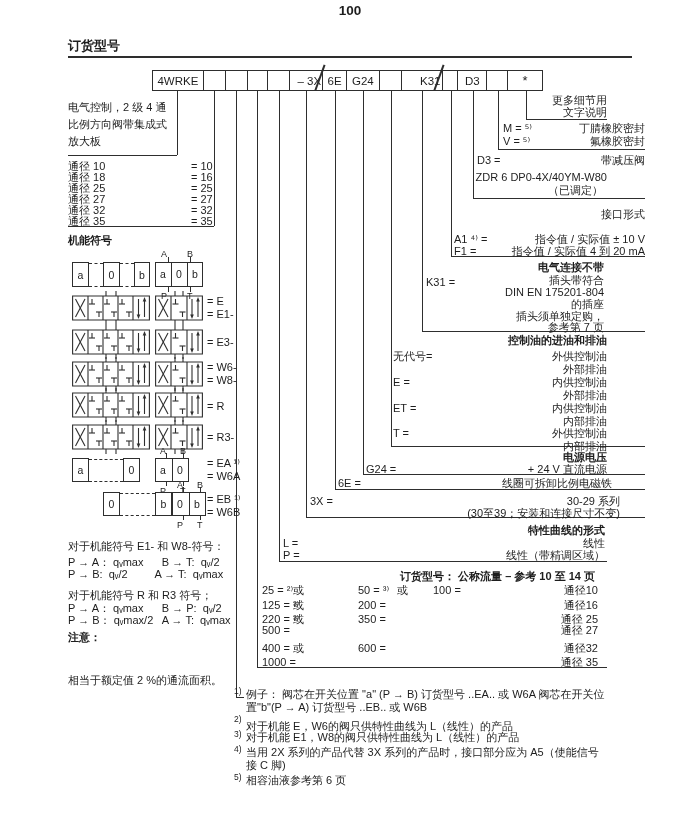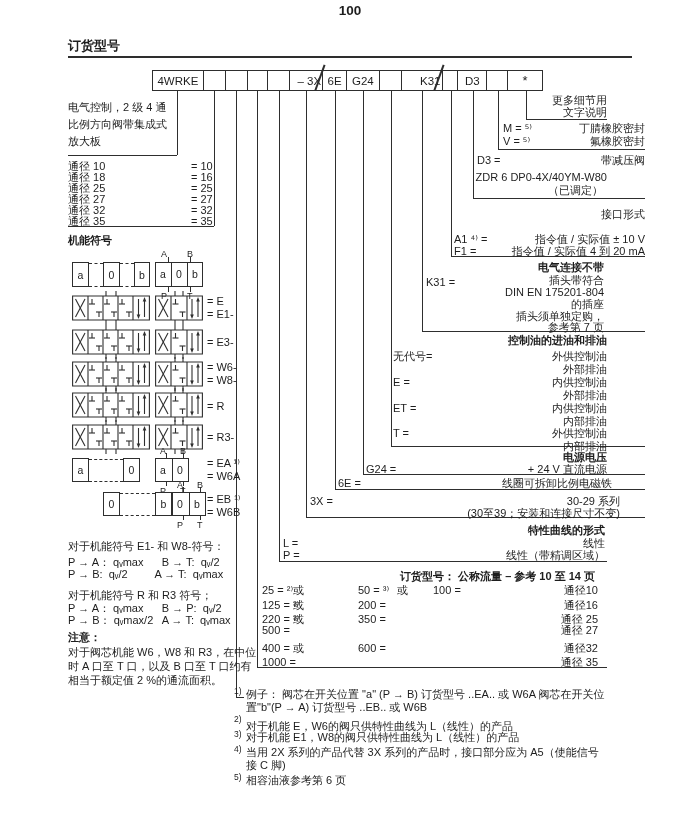--- a/index.html
+++ b/index.html
@@ -250,22 +250,20 @@
   <div class="t" style="left:207px;top:493px">= EB ¹⁾</div>
   <div class="t" style="left:207px;top:506px">= W6B</div>
 
   <div class="t" style="left:68px;top:540px">对于机能符号 E1- 和 W8-符号：</div>
   <div class="t pre" style="left:68px;top:556px">P → A： qᵥmax      B → T:  qᵥ/2</div>
   <div class="t pre" style="left:68px;top:568px">P → B:  qᵥ/2         A → T:  qᵥmax</div>
   <div class="t" style="left:68px;top:589px">对于机能符号 R 和 R3 符号；</div>
   <div class="t pre" style="left:68px;top:602px">P → A： qᵥmax      B → P:  qᵥ/2</div>
   <div class="t pre" style="left:68px;top:614px">P → B： qᵥmax/2   A → T:  qᵥmax</div>
   <div class="t b" style="left:68px;top:631px">注意：</div>
-  <div class="t" style="left:68px;top:646px">对于阀芯机能 W6，W8 和 R3，在中位</div>
-  <div class="t" style="left:68px;top:660px">时 A 口至 T 口，以及 B 口至 T 口约有</div>
   <div class="t" style="left:68px;top:674px">相当于额定值 2 %的通流面积。</div>
 
   <div class="t r" style="left:450px;top:94px;width:157px">更多细节用</div>
   <div class="t r" style="left:450px;top:106px;width:157px">文字说明</div>
 
   <div class="t" style="left:503px;top:122px;width:142px"><span>M = ⁵⁾</span><span style="position:absolute;right:0">丁腈橡胶密封</span></div>
   <div class="t" style="left:503px;top:135px;width:142px"><span>V = ⁵⁾</span><span style="position:absolute;right:0">氟橡胶密封</span></div>
 
   <div class="t" style="left:477px;top:154px">D3 =</div>
   <div class="t r" style="left:500px;top:154px;width:145px">带减压阀</div>

